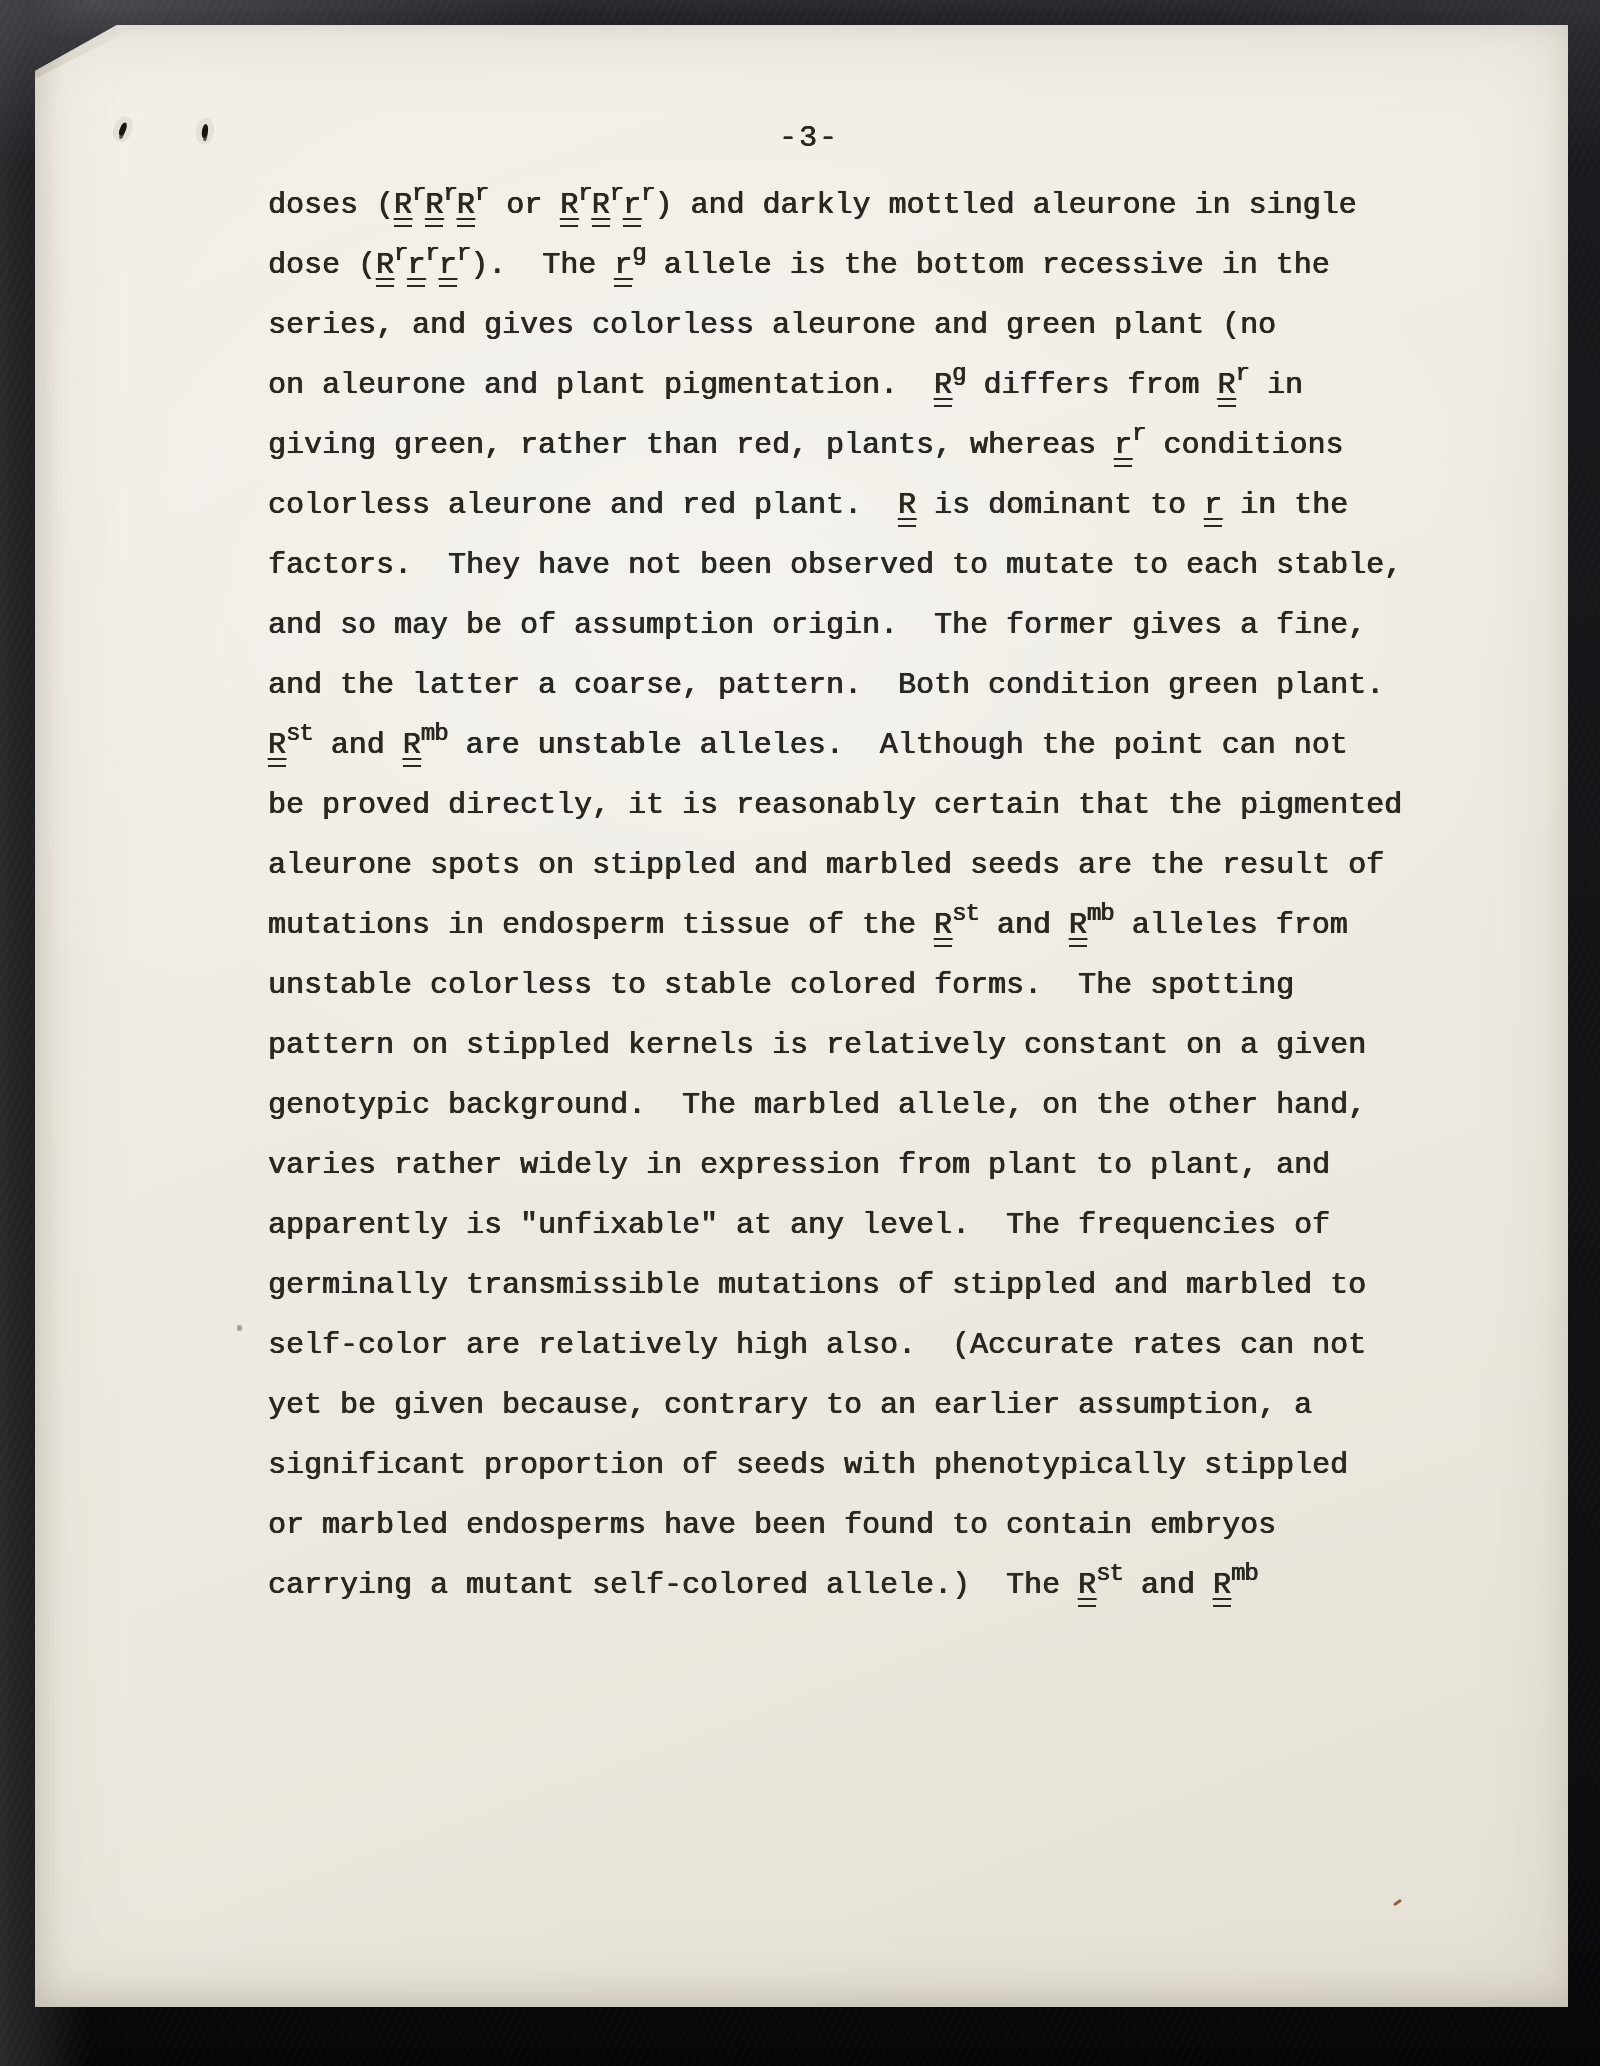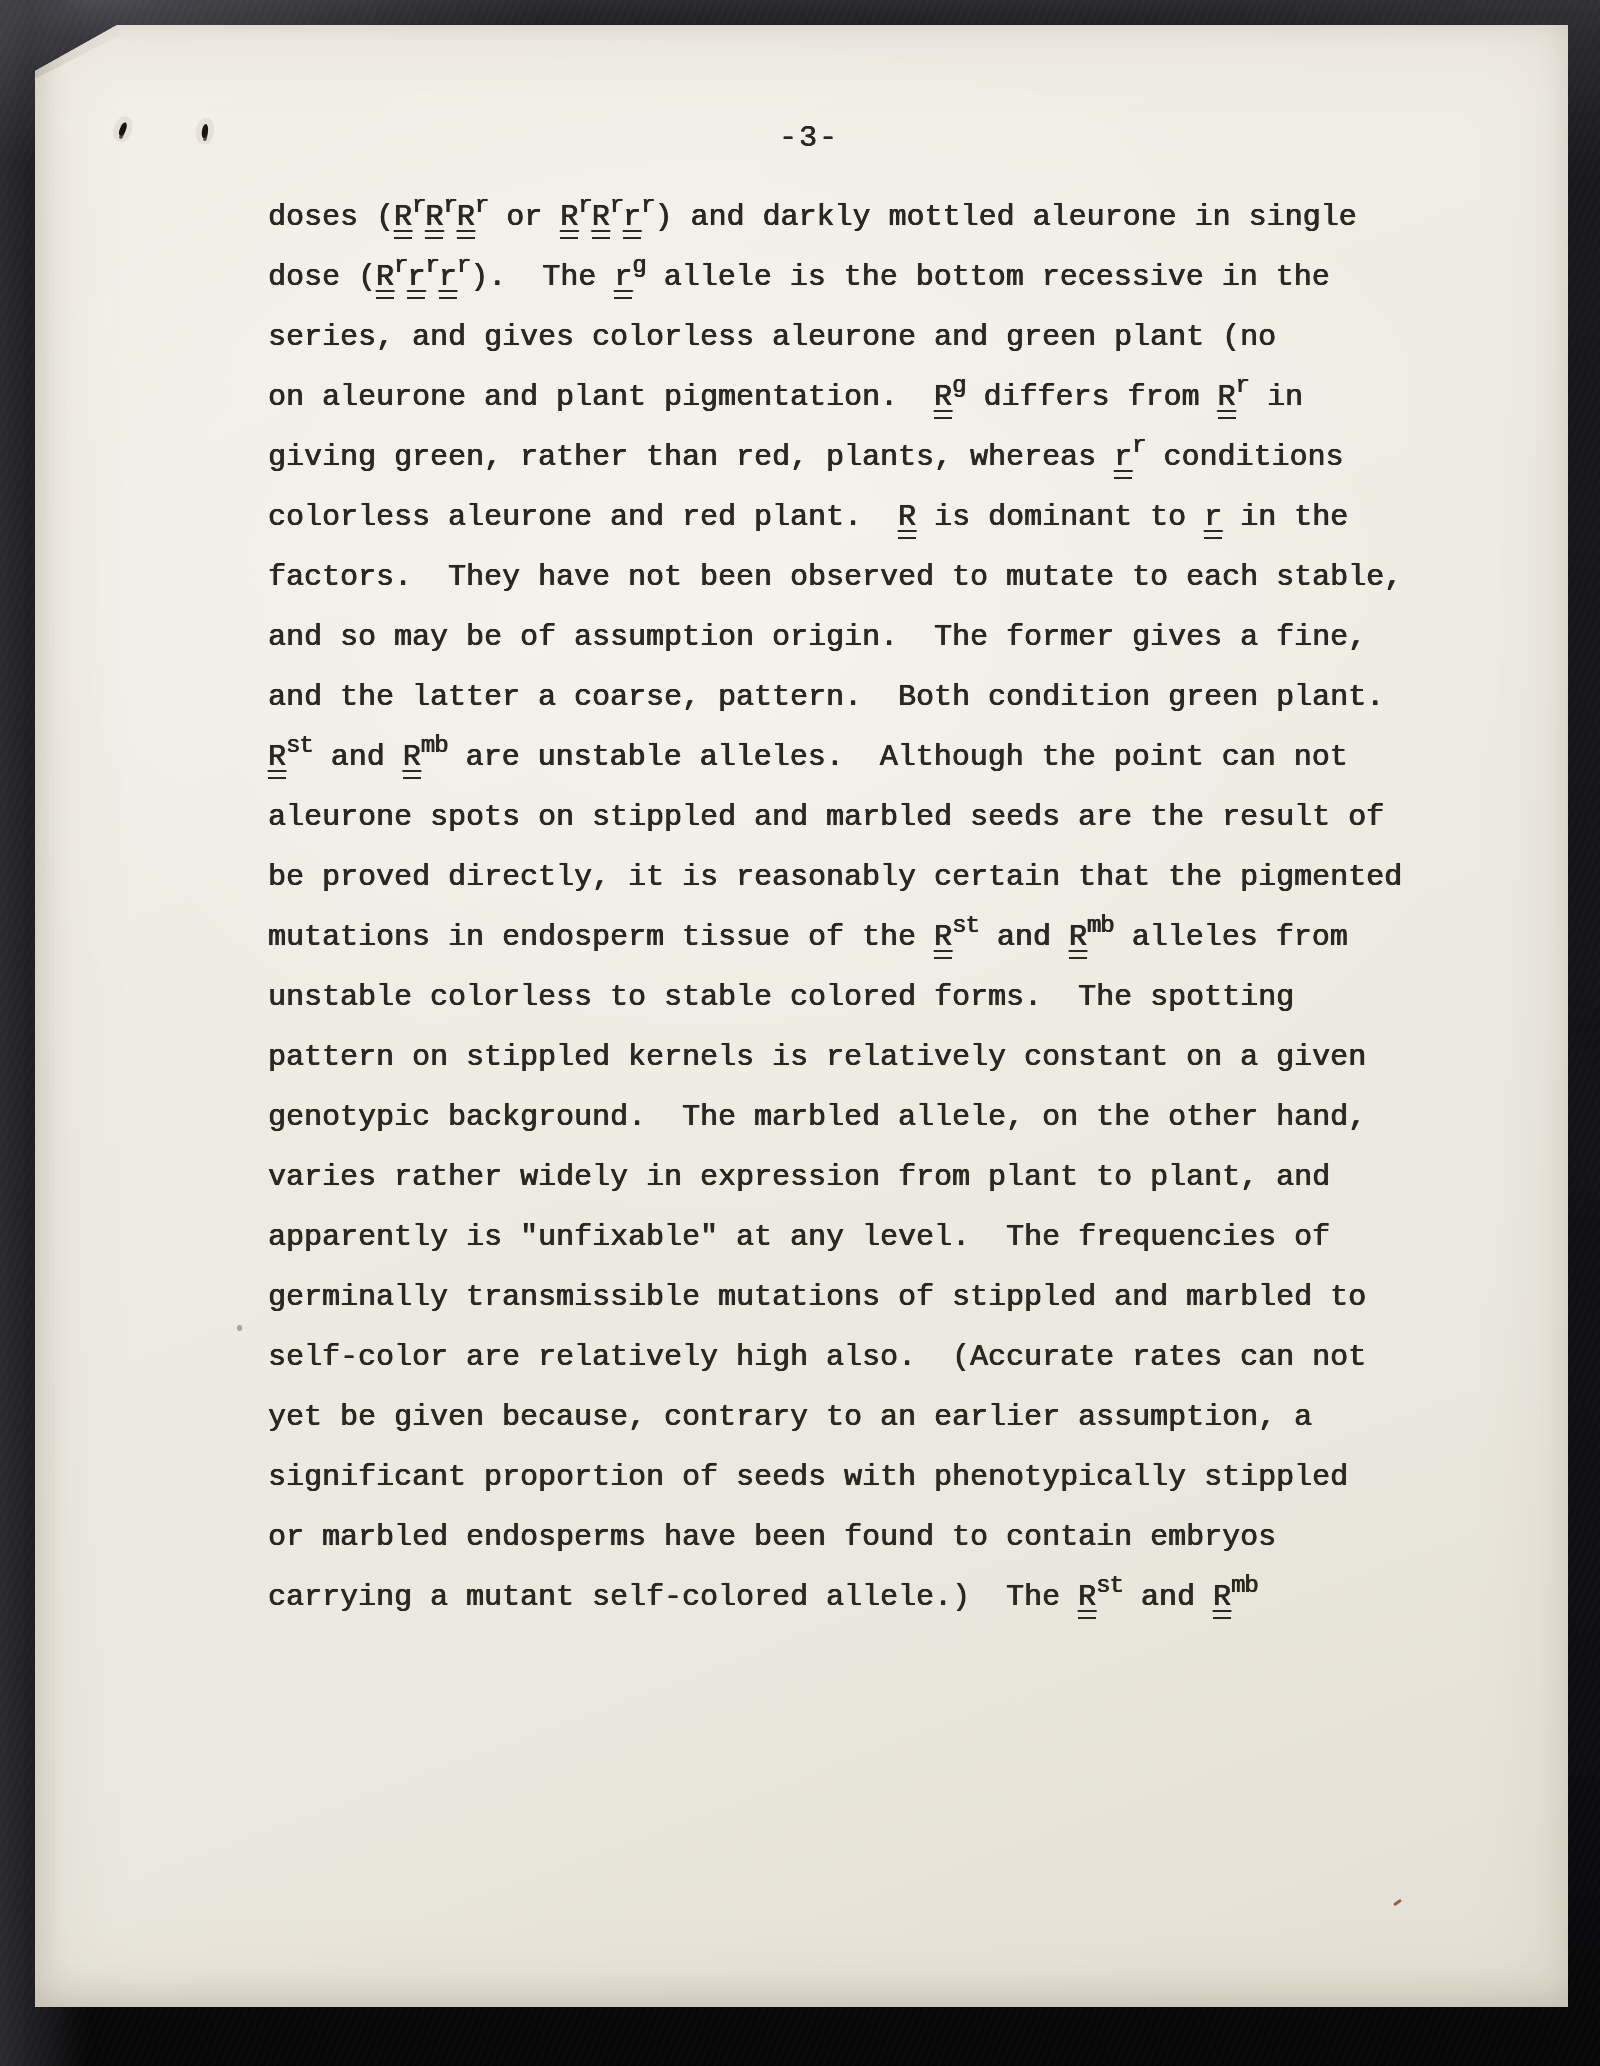--- a/index.html
+++ b/index.html
@@ -49,21 +49,21 @@
     width: 95px; height: 14px;
     background: linear-gradient(90deg, #d8d4c8, #efece4);
     transform: rotate(-27deg);
     transform-origin: left center;
     opacity: 0.9;
   }
 
   
   .typescript {
     position: absolute;
-    left: 233px; top: 162px;
+    left: 233px; top: 150px;
     width: 1260px;
     color: #2a2823;
     font-size: 30px;
     line-height: 60px;
     text-shadow: 0.45px 0 0 currentColor, -0.35px 0 0 currentColor, 0 0 1px rgba(42,40,35,0.35);
   }
   .line { height: 60px; white-space: pre; }
   .line.indent { padding-left: 88px; }
 
   .page-number {
@@ -131,22 +131,22 @@
       <div class="line">doses (<span><span class="gb">R</span><span class="gs">r</span></span><span><span class="gb">R</span><span class="gs">r</span></span><span><span class="gb">R</span><span class="gs">r</span></span> or <span><span class="gb">R</span><span class="gs">r</span></span><span><span class="gb">R</span><span class="gs">r</span></span><span><span class="gb">r</span><span class="gs">r</span></span>) and darkly mottled aleurone in single</div>
       <div class="line">dose (<span><span class="gb">R</span><span class="gs">r</span></span><span><span class="gb">r</span><span class="gs">r</span></span><span><span class="gb">r</span><span class="gs">r</span></span>).  The <span><span class="gb">r</span><span class="gs">g</span></span> allele is the bottom recessive in the</div>
       <div class="line">series, and gives colorless aleurone and green plant (no</div>
       <div class="line">on aleurone and plant pigmentation.  <span><span class="gb">R</span><span class="gs">g</span></span> differs from <span><span class="gb">R</span><span class="gs">r</span></span> in</div>
       <div class="line">giving green, rather than red, plants, whereas <span><span class="gb">r</span><span class="gs">r</span></span> conditions</div>
       <div class="line">colorless aleurone and red plant.  <span><span class="gb">R</span></span> is dominant to <span><span class="gb">r</span></span> in the</div>
       <div class="line">factors.  They have not been observed to mutate to each stable,</div>
       <div class="line">and so may be of assumption origin.  The former gives a fine,</div>
       <div class="line">and the latter a coarse, pattern.  Both condition green plant.</div>
       <div class="line"><span><span class="gb">R</span><span class="gs">st</span></span> and <span><span class="gb">R</span><span class="gs">mb</span></span> are unstable alleles.  Although the point can not</div>
+      <div class="line">be proved directly, it is reasonably certain that the pigmented</div>
       <div class="line">aleurone spots on stippled and marbled seeds are the result of</div>
-      <div class="line">be proved directly, it is reasonably certain that the pigmented</div>
       <div class="line">mutations in endosperm tissue of the <span><span class="gb">R</span><span class="gs">st</span></span> and <span><span class="gb">R</span><span class="gs">mb</span></span> alleles from</div>
       <div class="line">unstable colorless to stable colored forms.  The spotting</div>
       <div class="line">pattern on stippled kernels is relatively constant on a given</div>
       <div class="line">genotypic background.  The marbled allele, on the other hand,</div>
       <div class="line">varies rather widely in expression from plant to plant, and</div>
       <div class="line">apparently is "unfixable" at any level.  The frequencies of</div>
       <div class="line">germinally transmissible mutations of stippled and marbled to</div>
       <div class="line">self-color are relatively high also.  (Accurate rates can not</div>
       <div class="line">yet be given because, contrary to an earlier assumption, a</div>
       <div class="line">significant proportion of seeds with phenotypically stippled</div>

